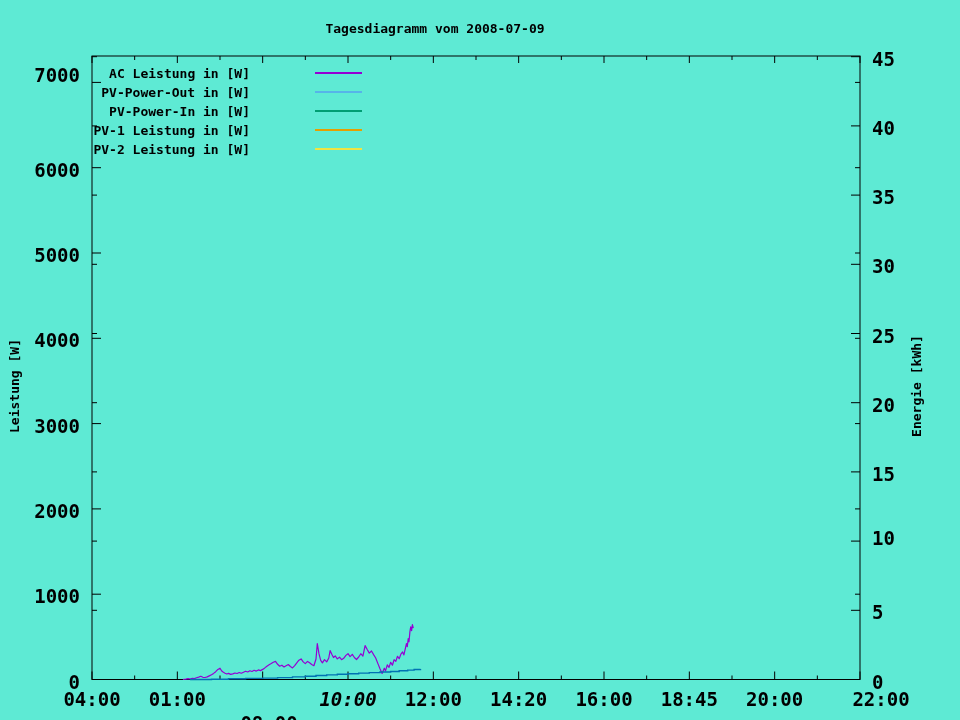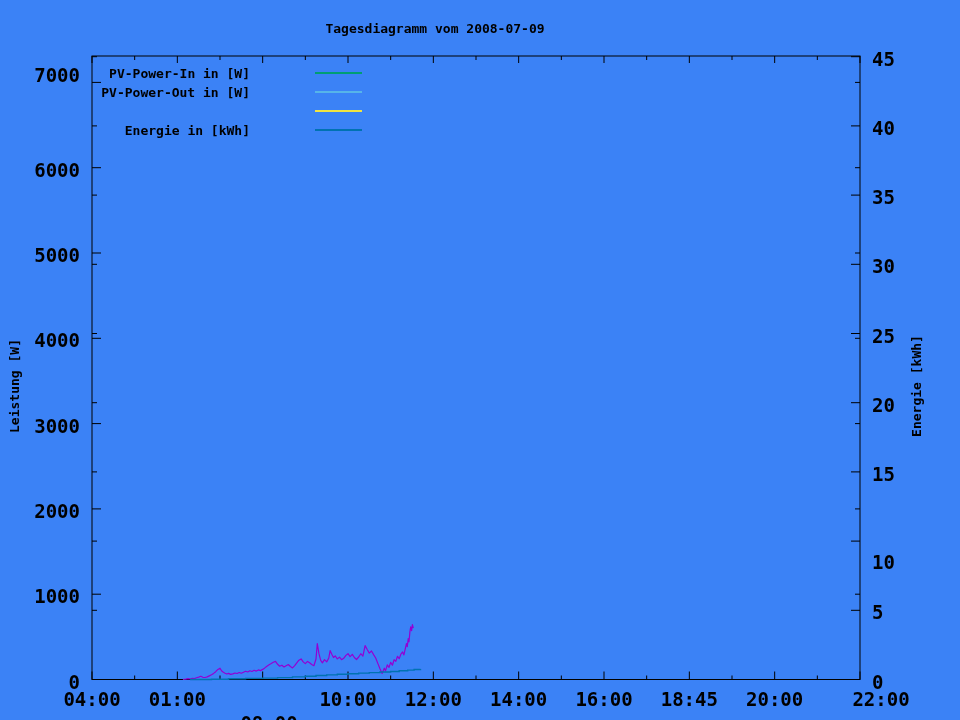--- a/index.html
+++ b/index.html
@@ -1,16 +1,16 @@
 <!DOCTYPE html>
 <html><head>
 <meta charset="utf-8">
 <style>
   html,body{margin:0;padding:0;background:#fff;}
-  .canvas{position:relative;width:960px;height:720px;background:#3b82f6;overflow:hidden;
+  .canvas{position:relative;width:960px;height:720px;background:#5eead4;overflow:hidden;
           font-family:"DejaVu Sans Mono","Liberation Mono",monospace;color:#000;}
   .title{position:absolute;top:21px;left:435px;transform:translateX(-50%);
          font-size:13px;font-weight:bold;white-space:nowrap;}
   .ylabel{position:absolute;font-size:13px;font-weight:bold;white-space:nowrap;}
   .ylabel.left{left:14px;top:386px;transform:translate(-50%,-50%) rotate(-90deg);}
   .ylabel.right{left:916px;top:386px;transform:translate(-50%,-50%) rotate(-90deg);}
   svg.plot{position:absolute;left:0;top:0;}
   .legend{position:absolute;left:90px;top:64px;width:272px;}
   .legend-row{position:relative;height:19px;line-height:19px;}
   .legend-label{position:absolute;right:112px;font-size:13px;font-weight:bold;white-space:nowrap;}
@@ -103,58 +103,63 @@
       <line x1="860" y1="125.89999999999998" x2="851" y2="125.89999999999998" stroke="#000" stroke-width="1"></line>
       <line x1="92" y1="125.89999999999998" x2="97" y2="125.89999999999998" stroke="#000" stroke-width="1"></line>
       <line x1="860" y1="56.700000000000045" x2="851" y2="56.700000000000045" stroke="#000" stroke-width="1"></line>
       <line x1="92" y1="56.700000000000045" x2="97" y2="56.700000000000045" stroke="#000" stroke-width="1"></line>
       <polyline points="182.9,679.5 185.9,679.1 188.0,678.6 190.1,679.0 192.3,678.3 194.4,678.6 196.5,677.8 198.7,677.1 200.8,676.3 202.9,677.3 205.1,677.5 207.2,676.9 209.3,675.9 211.5,674.8 213.6,673.4 215.7,671.7 217.9,669.4 220.0,668.2 221.7,671.0 223.4,672.3 225.1,673.2 226.8,674.0 228.5,673.4 230.7,674.4 232.8,673.9 234.9,673.0 237.1,673.5 239.2,672.5 241.3,673.2 243.5,672.2 245.6,671.3 247.7,672.0 249.9,670.8 252.0,671.5 254.1,670.3 256.3,671.1 258.4,669.9 260.5,670.6 262.7,669.4 264.8,667.9 266.9,666.2 269.1,664.8 271.2,663.6 273.3,662.3 275.5,661.4 277.6,664.3 279.7,666.2 281.9,665.2 284.0,667.0 286.1,665.7 288.3,664.5 290.4,666.5 292.5,667.9 294.7,665.7 296.8,662.8 298.9,660.2 301.1,658.9 303.2,661.9 305.3,663.6 307.5,661.4 309.6,662.8 311.7,664.5 313.9,665.7 316.0,659.0 317.3,643.5 319.0,653.9 320.7,660.3 322.4,662.8 324.5,659.7 326.7,661.9 328.8,658.0 330.1,650.5 331.8,654.3 333.5,657.5 335.2,655.8 337.3,658.9 339.5,657.2 341.6,659.7 343.7,658.3 345.9,655.4 348.0,653.7 350.1,656.6 352.3,654.3 354.4,657.5 356.5,659.5 358.7,657.0 360.8,653.7 362.9,656.1 365.1,645.6 367.2,649.5 369.3,653.1 371.5,651.0 373.6,654.6 375.7,658.0 377.9,663.6 380.0,668.8 382.1,673.5 384.3,668.2 385.5,670.8 387.3,664.8 389.0,667.4 390.7,662.3 392.4,665.2 394.1,659.7 395.8,661.4 397.5,656.3 399.2,658.7 400.9,654.1 402.6,652.0 403.9,654.9 405.2,649.1 406.5,643.5 407.3,646.6 408.2,638.7 409.0,641.8 409.9,631.9 410.7,626.8 411.6,630.7 412.4,624.7 413.3,628.1" fill="none" stroke="#9400D3" stroke-width="1.2" stroke-linejoin="round"></polyline>
       <path d="M190.1 679.5H211.5 V679.2H228.5 V678.8H245.6 V678.4H262.7 V678.1H277.6 V677.6H292.5 V676.9H305.3 V676.2H316.0 V675.5H326.7 V674.9H337.3 V674.2H348.0 V673.7H358.7 V673.1H369.3 V672.6H380.0 V672.0H390.7 V671.5H399.2 V670.8H407.7 V670.1H414.1 V669.5H420.5 V669.1" fill="none" stroke="#0072B2" stroke-width="1.4"></path>
     </svg>
 
   <div class="legend">
     <div class="legend-row">
-      <span class="legend-label">PV-Power-In in [W]</span>
-      <span class="legend-sample" style="background: rgb(0, 158, 115);"></span>
+      <span class="legend-label">AC Leistung in [W]</span>
+      <span class="legend-sample" style="background: rgb(148, 0, 211);"></span>
     </div>
     <div class="legend-row">
       <span class="legend-label">PV-Power-Out in [W]</span>
       <span class="legend-sample" style="background: rgb(86, 180, 233);"></span>
     </div>
     <div class="legend-row">
-      <span class="legend-sample" style="background: rgb(240, 228, 66);"></span>
+      <span class="legend-label">PV-Power-In in [W]</span>
+      <span class="legend-sample" style="background: rgb(0, 158, 115);"></span>
     </div>
     <div class="legend-row">
-      <span class="legend-label">Energie in [kWh]</span>
-      <span class="legend-sample" style="background: rgb(0, 114, 178);"></span>
+      <span class="legend-label">PV-1 Leistung in [W]</span>
+      <span class="legend-sample" style="background: rgb(230, 159, 0);"></span>
+    </div>
+    <div class="legend-row">
+      <span class="legend-label">PV-2 Leistung in [W]</span>
+      <span class="legend-sample" style="background: rgb(240, 228, 66);"></span>
     </div>
   </div>
 
   <div id="tick-labels">
       <div class="tick-label x" style="left: 92px;">04:00</div>
       <div class="tick-label x" style="left: 177.333px;">01:00</div>
       <div class="tick-label x" style="left: 269px; margin-top: 24px;">08:00</div>
-      <div class="tick-label x" style="left: 348px;">10:00</div>
+      <div class="tick-label x" style="left: 348px; font-style: italic;">10:00</div>
       <div class="tick-label x" style="left: 433.333px;">12:00</div>
-      <div class="tick-label x" style="left: 518.667px;">14:00</div>
+      <div class="tick-label x" style="left: 518.667px;">14:20</div>
       <div class="tick-label x" style="left: 604px;">16:00</div>
       <div class="tick-label x" style="left: 689.333px;">18:45</div>
       <div class="tick-label x" style="left: 774.667px;">20:00</div>
       <div class="tick-label x" style="left: 860px; margin-left: 21px;">22:00</div>
       <div class="tick-label yl" style="top: 670.5px;">0</div>
       <div class="tick-label yl" style="top: 585.2px;">1000</div>
       <div class="tick-label yl" style="top: 499.9px;">2000</div>
       <div class="tick-label yl" style="top: 414.6px;">3000</div>
       <div class="tick-label yl" style="top: 329.3px;">4000</div>
       <div class="tick-label yl" style="top: 244px;">5000</div>
       <div class="tick-label yl" style="top: 158.7px;">6000</div>
       <div class="tick-label yl" style="top: 64px; text-align: right;">7000</div>
       <div class="tick-label yr" style="top: 670.5px;">0</div>
       <div class="tick-label yr" style="top: 601.3px;">5</div>
-      <div class="tick-label yr" style="top: 551px;">10</div>
+      <div class="tick-label yr" style="top: 527px;">10</div>
       <div class="tick-label yr" style="top: 462.9px;">15</div>
       <div class="tick-label yr" style="top: 393.7px;">20</div>
       <div class="tick-label yr" style="top: 324.5px;">25</div>
       <div class="tick-label yr" style="top: 255.3px;">30</div>
       <div class="tick-label yr" style="top: 186.1px;">35</div>
       <div class="tick-label yr" style="top: 116.9px;">40</div>
       <div class="tick-label yr" style="top: 47.7px;">45</div>
     </div>
 </div>
 

